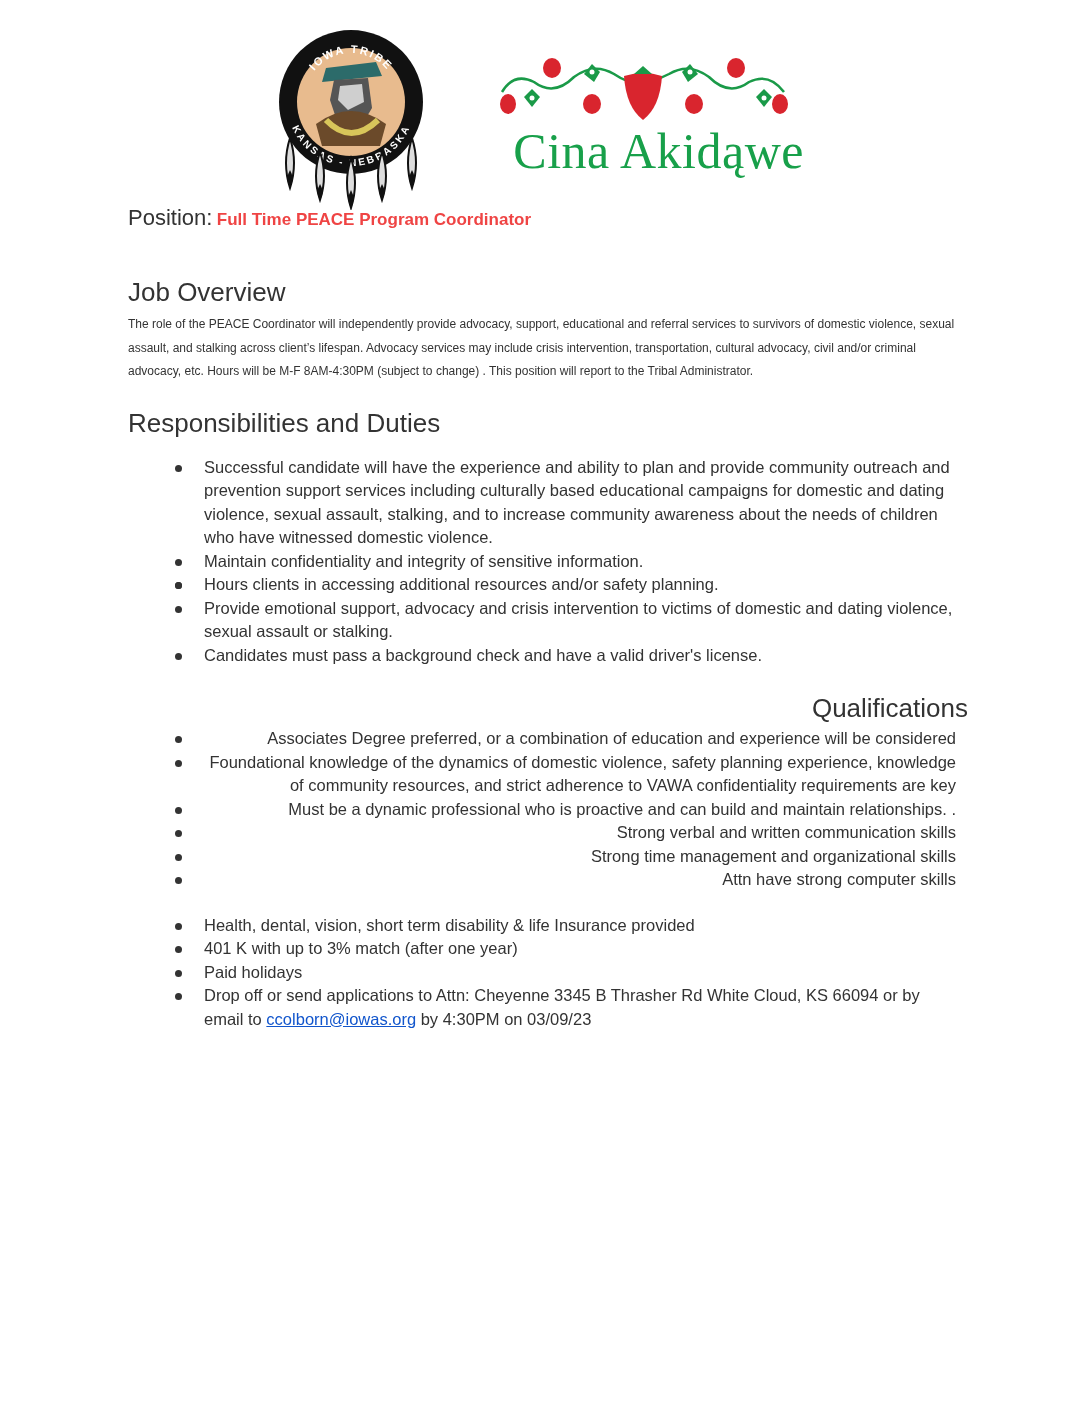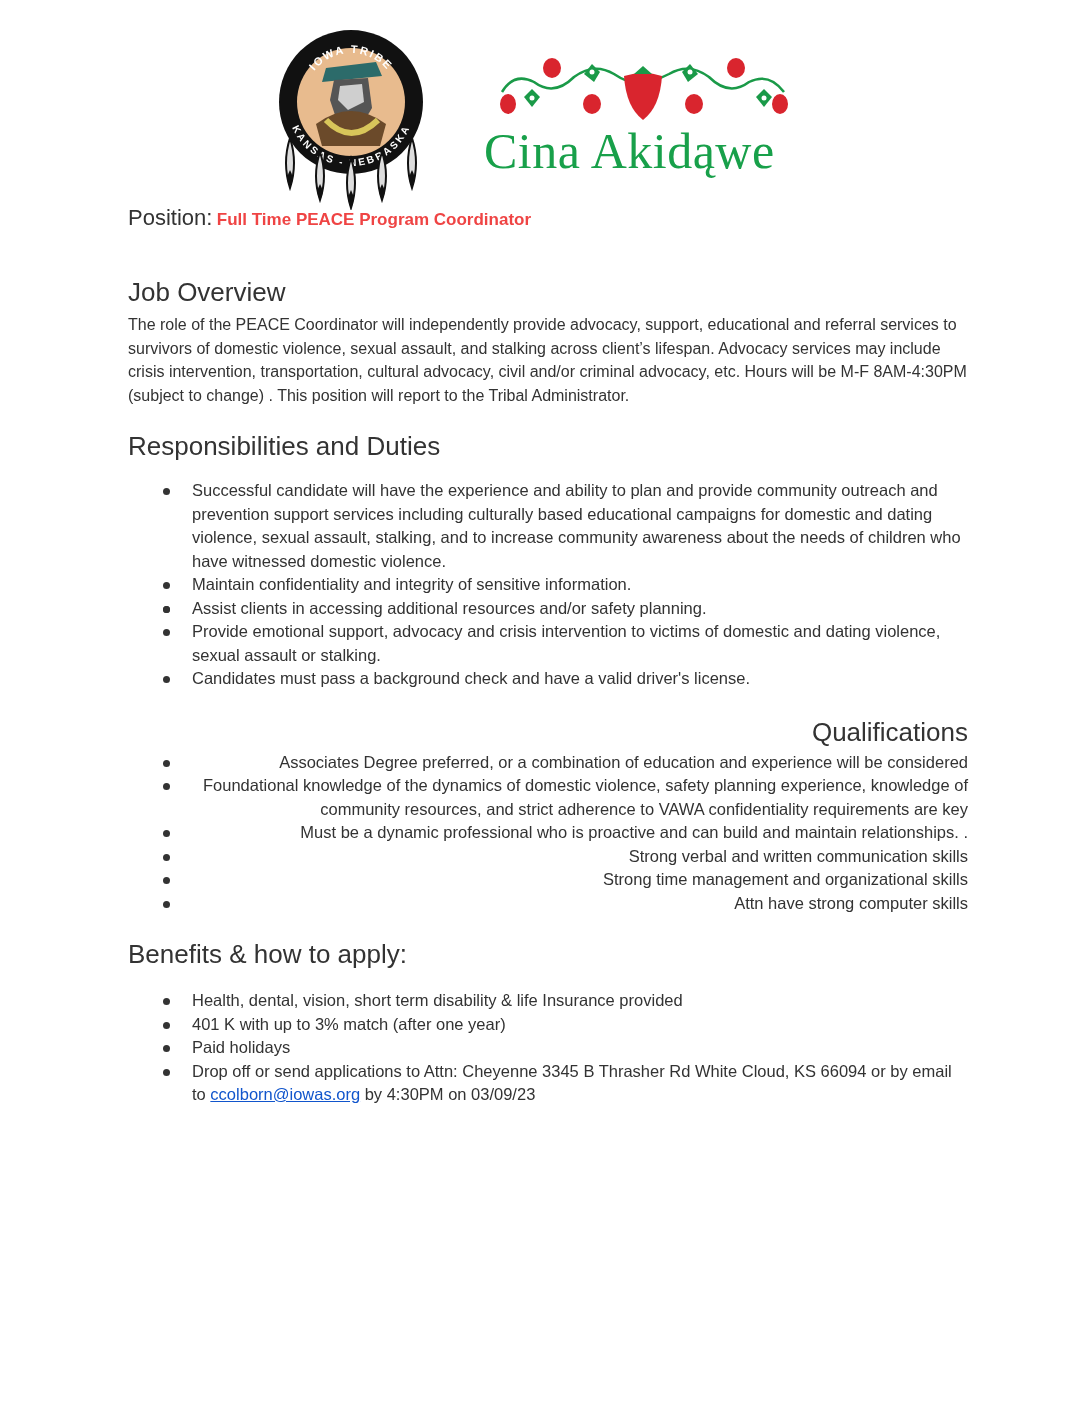--- a/index.html
+++ b/index.html
@@ -4,34 +4,34 @@
 <style>
   html, body { margin: 0; padding: 0; background: #ffffff; }
   body {
     width: 1088px; height: 1408px; position: relative; overflow: hidden;
     font-family: "Liberation Sans", sans-serif; color: #333333;
   }
   .logos { position: absolute; top: 22px; left: 0; width: 1088px; height: 190px; }
   .tribe-logo { position: absolute; left: 276px; top: 6px; width: 150px; height: 182px; }
   .cina-logo { position: absolute; left: 484px; top: 30px; width: 320px; height: 145px; }
   .cina-text {
-    position: absolute; left: 0; top: 70px; width: 320px; text-align: left;
+    position: absolute; left: 0; top: 70px; width: 320px; text-align: right;
     font-family: "Liberation Serif", serif; font-size: 50px; color: #18a04a; letter-spacing: 0.5px;
   }
   .content { position: absolute; left: 128px; top: 205px; width: 840px; }
   .position-line { margin: 0; height: 48px; }
   .position-label { font-size: 22px; font-weight: normal; color: #333; }
   .position-value { font-size: 17px; font-weight: bold; color: #ef4444; }
   h2 {
     font-size: 26px; font-weight: normal; color: #333; margin: 0; padding: 0; line-height: 34px;
   }
   p.body {
-    font-size: 16px; line-height: 23.5px; margin: 4px 0 0 0; color: #333;
+    font-size: 12px; line-height: 23.5px; margin: 4px 0 0 0; color: #333;
   }
-  ul { list-style: none; margin: 0; padding: 0; }
+  ul { list-style: none; margin: 12px; padding: 0; }
   li {
     position: relative; padding-left: 64px; font-size: 16.5px; line-height: 23.5px; color: #333;
   }
   li .bullet {
     position: absolute; left: 35px; top: 9px; width: 7px; height: 7px; border-radius: 50%; background: #333;
   }
   a.email { color: #1155cc; }
 </style>
 </head>
 <body>
@@ -113,40 +113,39 @@
     <h2>Job Overview</h2>
     <p class="body">The role of the PEACE Coordinator will independently provide advocacy, support, educational and referral services to survivors of domestic violence, sexual assault, and stalking across client’s lifespan. Advocacy services may include crisis intervention, transportation, cultural advocacy, civil and/or criminal advocacy, etc. Hours will be M-F 8AM-4:30PM (subject to change) . This position will report to the Tribal Administrator.</p>
   </section>
 
   <section style="margin-top:22px;">
     <h2>Responsibilities and Duties</h2>
     <ul style="margin-top:16px;">
       <li><span class="bullet"></span><span>Successful candidate will have the experience and ability to plan and provide community outreach and prevention support services including culturally based educational campaigns for domestic and dating violence, sexual assault, stalking, and to increase community awareness about the needs of children who have witnessed domestic violence.</span></li>
       <li><span class="bullet"></span><span>Maintain confidentiality and integrity of sensitive information.</span></li>
       <li><span class="bullet"></span></li>
-      <li><span class="bullet"></span><span>Assist clients in accessing additional resources and/or safety planning.</span></li>
+      <li><span class="bullet"></span><span>Hours clients in accessing additional resources and/or safety planning.</span></li>
       <li><span class="bullet"></span><span>Provide emotional support, advocacy and crisis intervention to victims of domestic and dating violence, sexual assault or stalking.</span></li>
       <li><span class="bullet"></span><span>Candidates must pass a background check and have a valid driver's license.</span></li>
     </ul>
   </section>
 
   <section style="margin-top:24px;text-align:right;">
     <h2>Qualifications</h2>
     <ul style="margin-top:2px;">
       <li><span class="bullet"></span><span>Associates Degree preferred, or a combination of education and experience will be considered</span></li>
       <li><span class="bullet"></span><span>Foundational knowledge of the dynamics of domestic violence, safety planning experience, knowledge of community resources, and strict adherence to VAWA confidentiality requirements are key</span></li>
       <li><span class="bullet"></span><span>Must be a dynamic professional who is proactive and can build and maintain relationships. .</span></li>
       <li><span class="bullet"></span><span>Strong verbal and written communication skills</span></li>
       <li><span class="bullet"></span><span>Strong time management and organizational skills</span></li>
       <li><span class="bullet"></span><span>Attn have strong computer skills</span></li>
     </ul>
   </section>
 
   <section style="margin-top:22px;">
-    <h2>Benefits &amp; how to apply:</h2>
     <ul style="margin-top:18px;">
       <li><span class="bullet"></span><span>Health, dental, vision, short term disability &amp; life Insurance provided</span></li>
       <li><span class="bullet"></span><span>401 K with up to 3% match (after one year)</span></li>
       <li><span class="bullet"></span><span>Paid holidays</span></li>
       <li><span class="bullet"></span><span>Drop off or send applications to Attn: Cheyenne 3345 B Thrasher Rd White Cloud, KS 66094 or by email to </span><a class="email" href="#">ccolborn@iowas.org</a><span> by 4:30PM on 03/09/23</span></li>
     </ul>
   </section>
 </div>
 
 </body></html>

